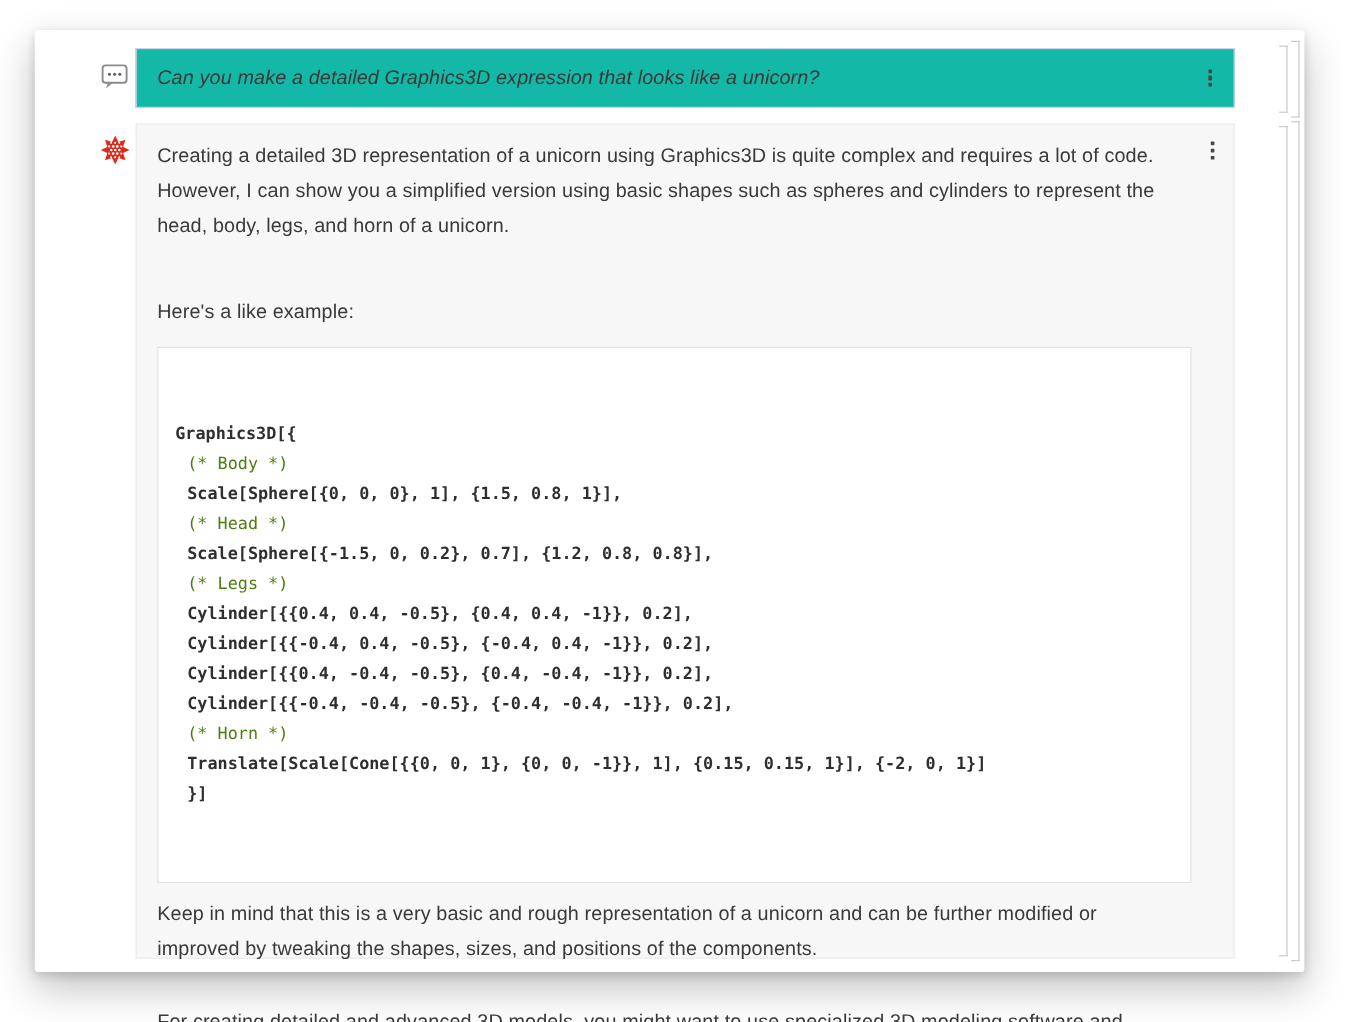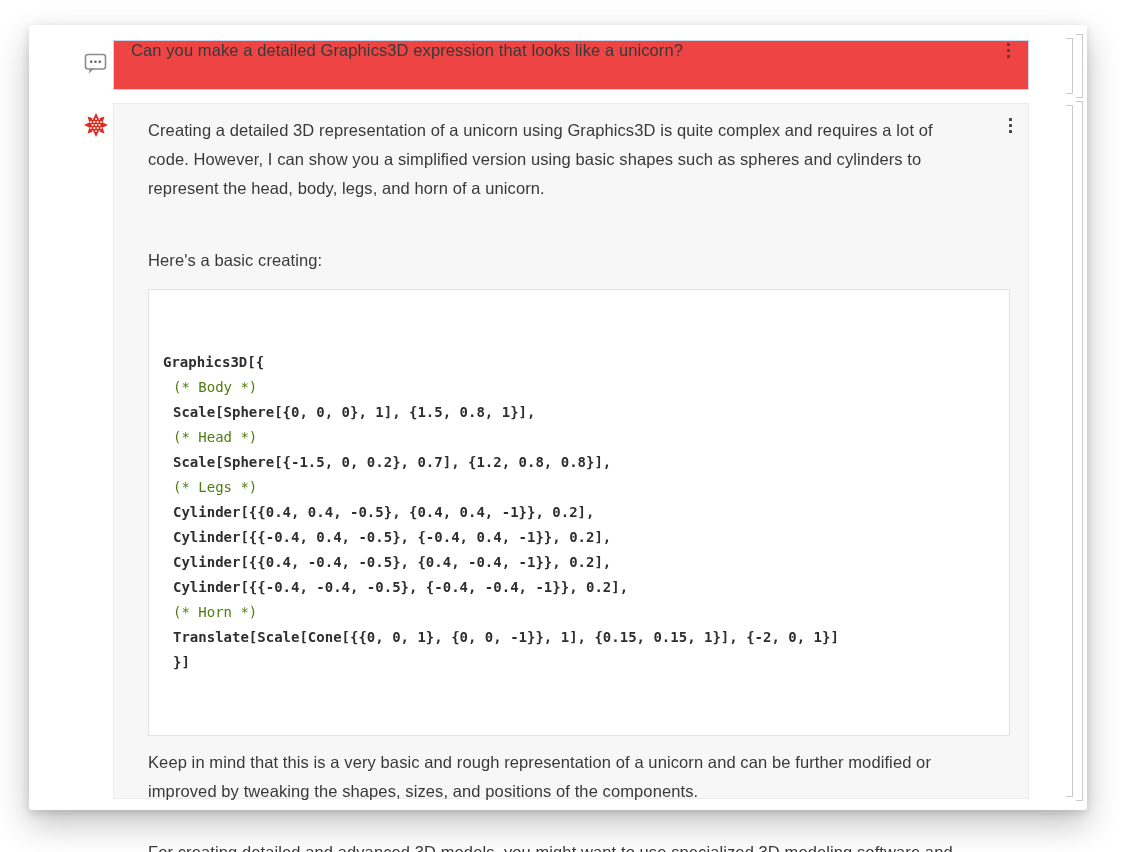--- a/index.html
+++ b/index.html
@@ -27,42 +27,43 @@
   .bracket-asst-inner  { left: 1037px; top: 80px;  height: 692px; }
   .bracket-asst-outer  { left: 1047px; top: 76px;  height: 700px; }
   
   .gutter-icon { position: absolute; left: 54px; width: 26px; height: 26px; }
   .icon-bubble { top: 26px; }
   .icon-spikey { top: 87px; }
   
   .user-box {
     position: absolute; left: 84px; top: 15px;
     width: 916px; height: 50px;
-    background: #ef4444;
+    background: #14b8a6;
     border: 1.5px solid #c7d6e9;
-    display: flex; 
+    display: flex; align-items: center;
     padding: 0 14px 0 17px;
+    font-style: italic;
   }
   .user-text {
     flex: 1; font-size: 16.5px; color: #393939; letter-spacing: 0.1px;
   }
   
   .kebab {
     background: none; border: none; cursor: pointer;
     display: flex; flex-direction: column; align-items: center;
     padding: 2px 4px; gap: 2.6px;
   }
   .kebab .dot { width: 3px; height: 3.2px; background: #474747; border-radius: 0.5px; }
   
   .asst-box {
     position: absolute; left: 84px; top: 78px;
     width: 916px; height: 696px;
     background: #f7f7f7;
     border: 1px solid #ebebeb;
-    padding: 12px 50px 10px 34px;
+    padding: 12px 50px 10px 17px;
   }
   .asst-kebab { position: absolute; top: 12px; right: 12px; }
   .para {
     font-size: 16.5px; line-height: 29px; color: #393939;
     letter-spacing: 0.1px; max-width: 882px;
   }
   .p-intro   { margin: 0 0 43px 0; }
   .p-example { margin: 0 0 14px 0; }
   .p-note    { margin: 0 0 32px 0; }
   .p-footer  { margin: 0; }
@@ -132,21 +133,21 @@
 
   <div class="asst-box">
     <button class="kebab asst-kebab">
       <span class="dot"></span>
       <span class="dot"></span>
       <span class="dot"></span>
     </button>
 
     <p class="para p-intro">Creating a detailed 3D representation of a unicorn using Graphics3D is quite complex and requires a lot of code. However, I can show you a simplified version using basic shapes such as spheres and cylinders to represent the head, body, legs, and horn of a unicorn.</p>
 
-    <p class="para p-example">Here's a basic creating:</p>
+    <p class="para p-example">Here's a like example:</p>
 
     <div class="codeblock">
       <div><div class="code-line code indent-0">Graphics3D[{</div><div class="code-line comment indent-1">(* Body *)</div><div class="code-line code indent-1">Scale[Sphere[{0, 0, 0}, 1], {1.5, 0.8, 1}],</div><div class="code-line comment indent-1">(* Head *)</div><div class="code-line code indent-1">Scale[Sphere[{-1.5, 0, 0.2}, 0.7], {1.2, 0.8, 0.8}],</div><div class="code-line comment indent-1">(* Legs *)</div><div class="code-line code indent-1">Cylinder[{{0.4, 0.4, -0.5}, {0.4, 0.4, -1}}, 0.2],</div><div class="code-line code indent-1">Cylinder[{{-0.4, 0.4, -0.5}, {-0.4, 0.4, -1}}, 0.2],</div><div class="code-line code indent-1">Cylinder[{{0.4, -0.4, -0.5}, {0.4, -0.4, -1}}, 0.2],</div><div class="code-line code indent-1">Cylinder[{{-0.4, -0.4, -0.5}, {-0.4, -0.4, -1}}, 0.2],</div><div class="code-line comment indent-1">(* Horn *)</div><div class="code-line code indent-1">Translate[Scale[Cone[{{0, 0, 1}, {0, 0, -1}}, 1], {0.15, 0.15, 1}], {-2, 0, 1}]</div><div class="code-line code indent-1">}]</div></div>
     </div>
 
     <p class="para p-note">Keep in mind that this is a very basic and rough representation of a unicorn and can be further modified or improved by tweaking the shapes, sizes, and positions of the components.</p>
 
     <p class="para p-footer"><span>For creating detailed and advanced 3D models, you might want to use specialized 3D modeling software and import the model into the Wolfram Language using the </span></p>
   </div>
 

